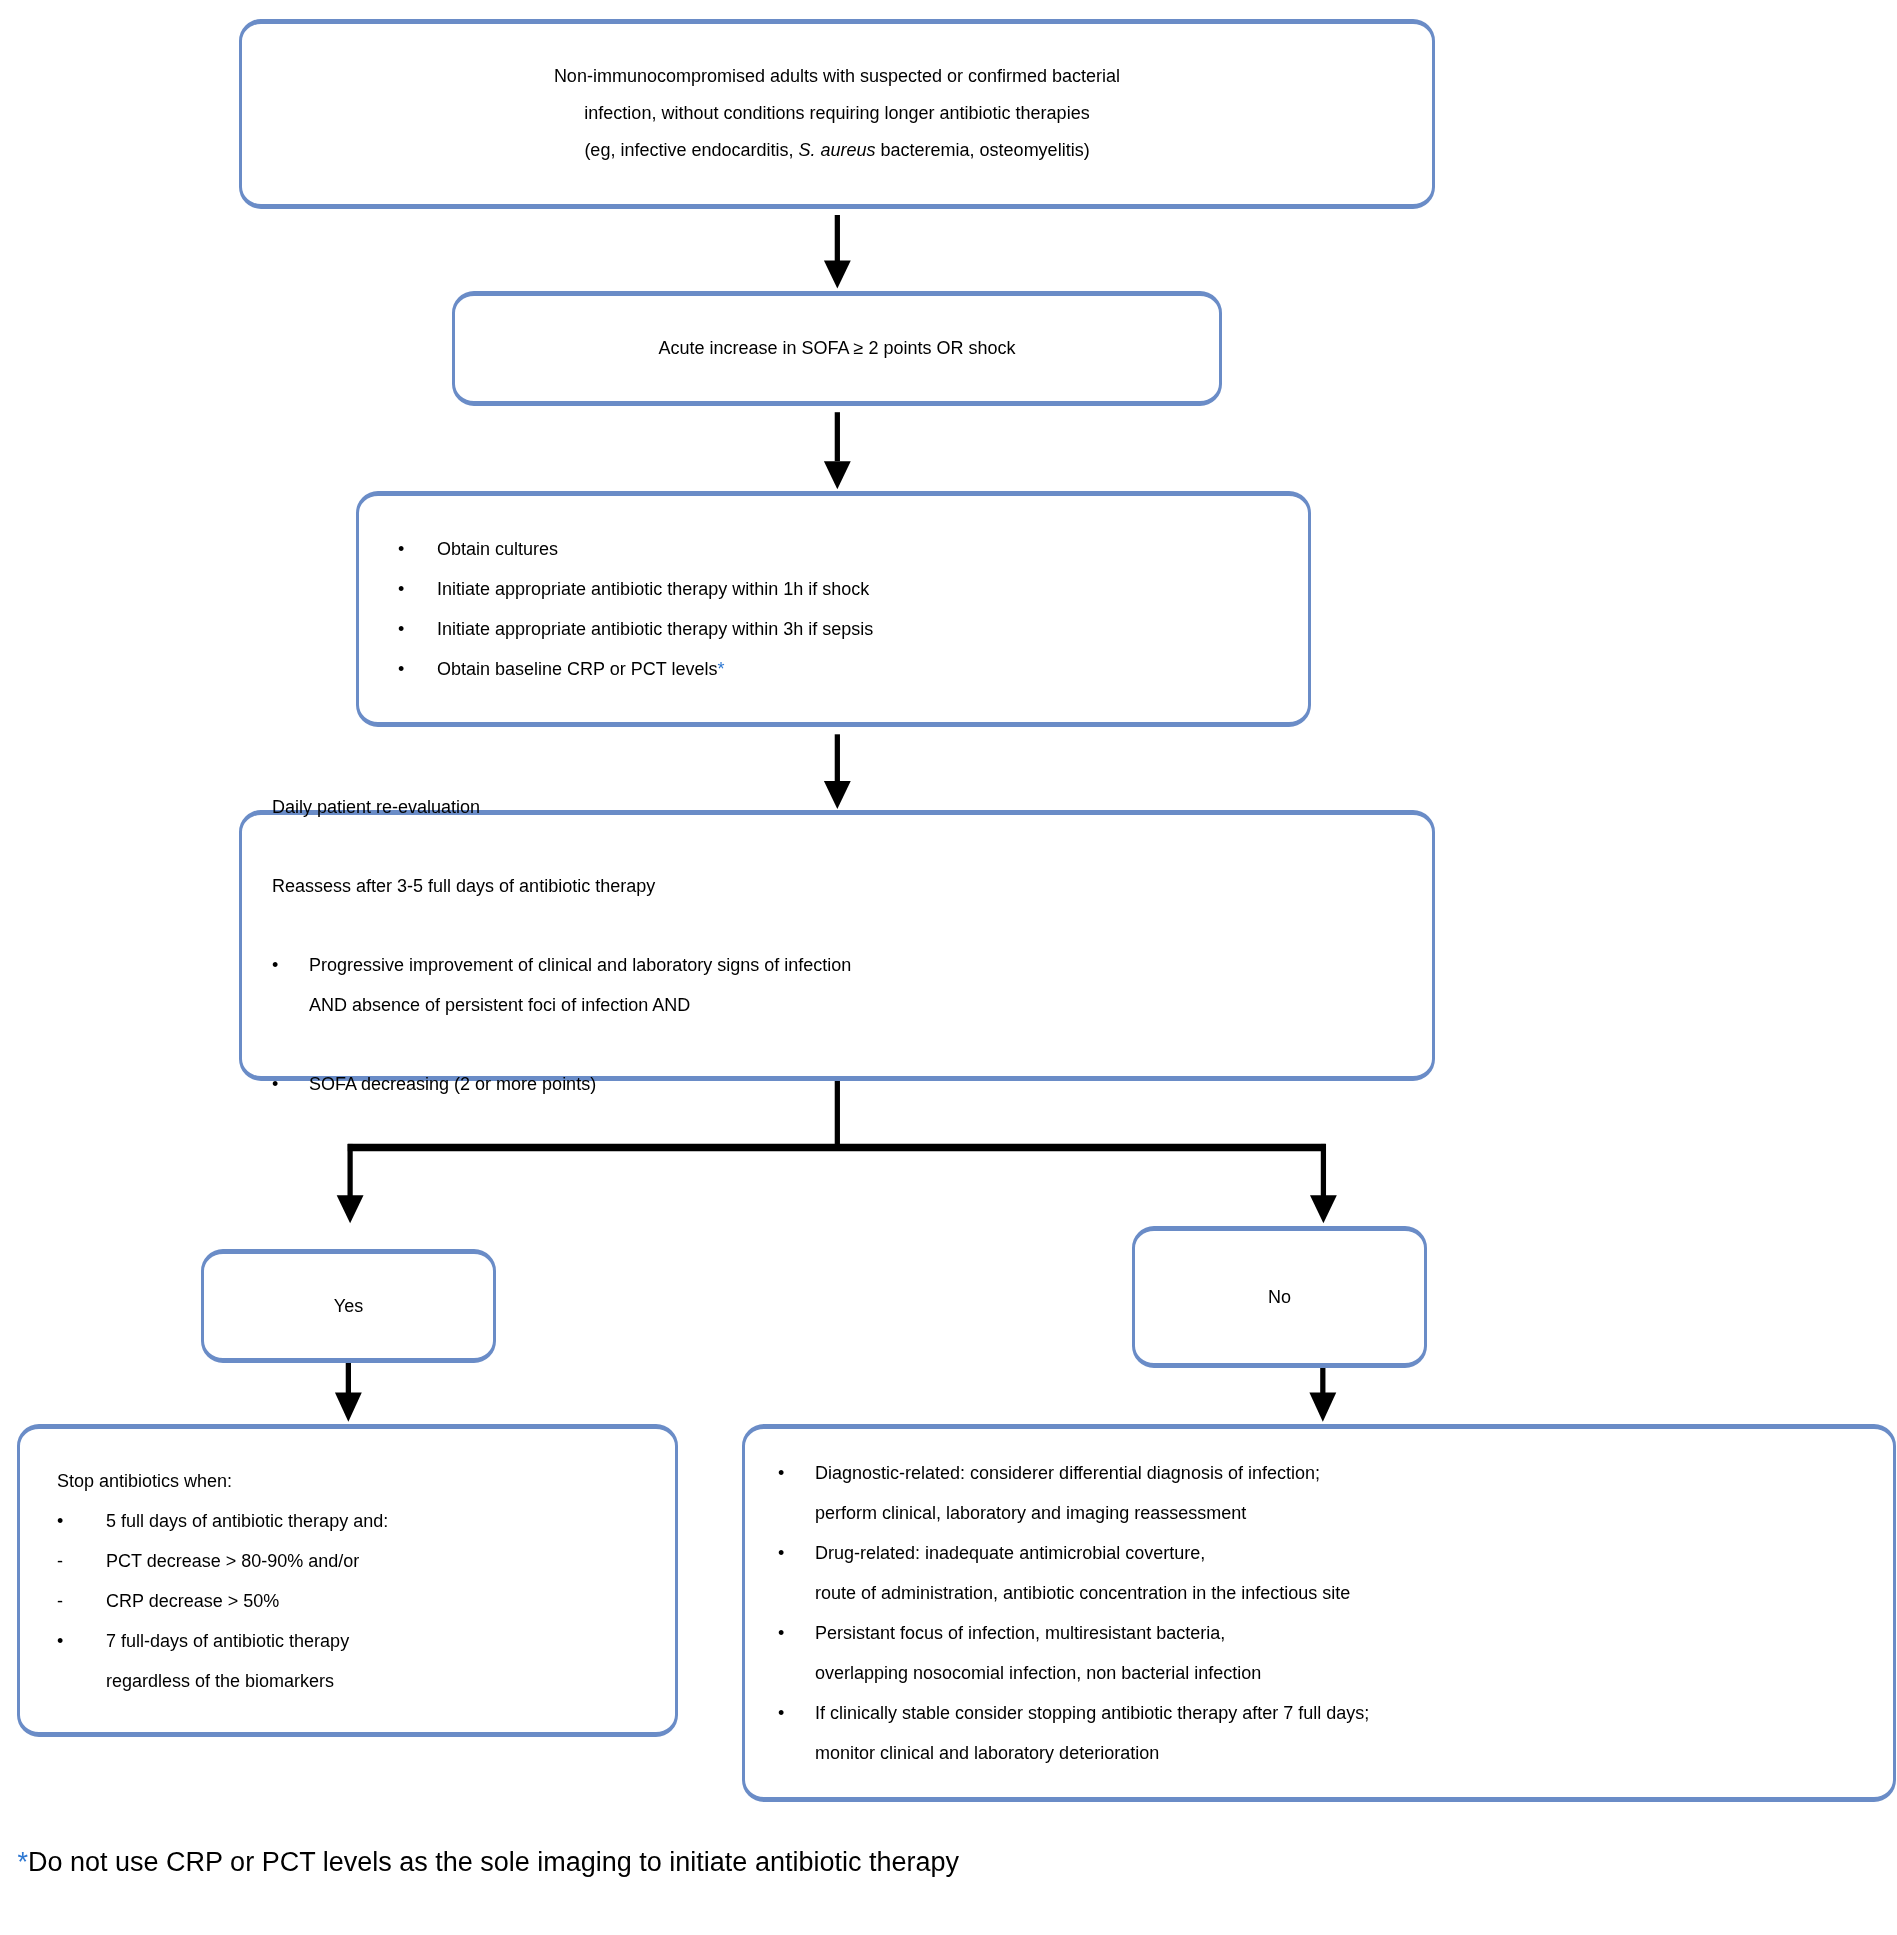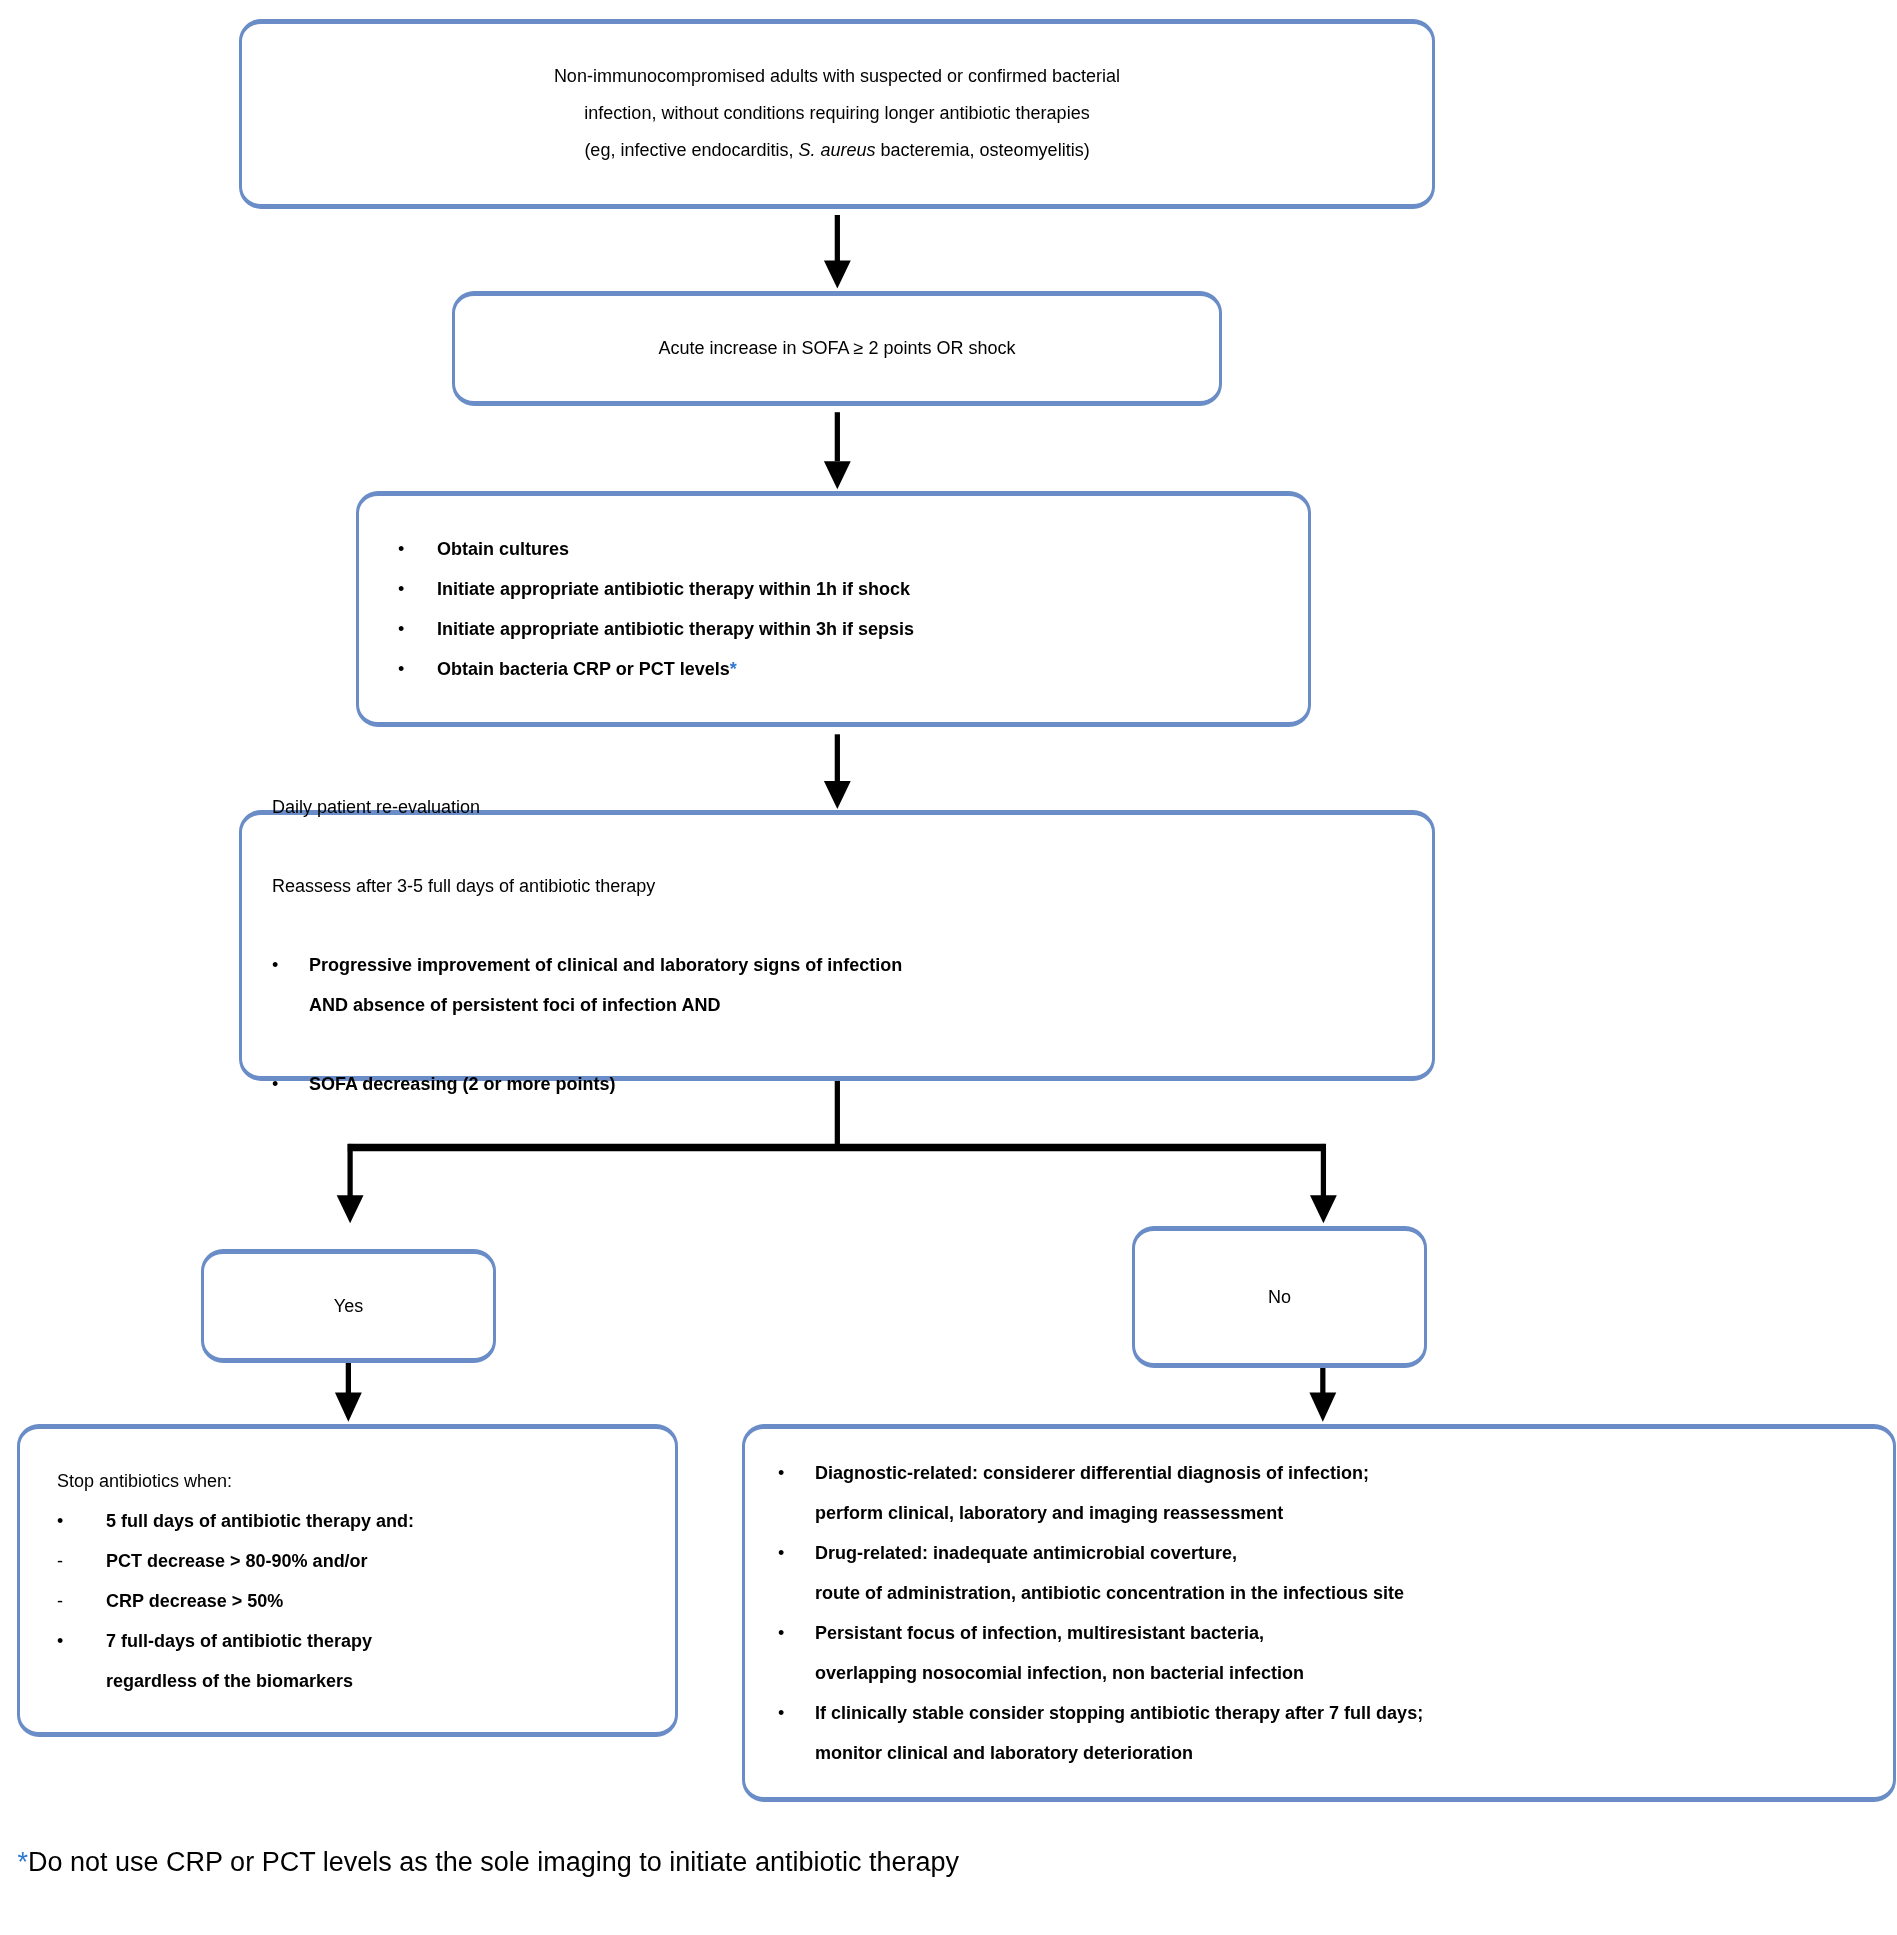--- a/index.html
+++ b/index.html
@@ -23,21 +23,21 @@
     display: flex;
     flex-direction: column;
     justify-content: center;
     font-size: 18px;
     line-height: 39px;
   }
   .box.centered { align-items: center; text-align: center; }
   .line { display: block; }
   .item { display: flex; align-items: flex-start; }
   .marker { flex: none; display: block; }
-  .itext { display: block; font-weight: bold; }
+  .itext { display: block; }
   .italic { font-style: italic; }
   .accent { color: #2e78d2; }
   #connectors {
     position: absolute;
     left: 0; top: 0;
     width: 1897px; height: 1936px;
     pointer-events: none;
   }
   #footnote {
     position: absolute;
@@ -114,21 +114,21 @@
     <div class="item">
       <span class="marker">•</span>
       <span class="itext">Initiate appropriate antibiotic therapy within 1h if shock</span>
     </div>
     <div class="item">
       <span class="marker">•</span>
       <span class="itext">Initiate appropriate antibiotic therapy within 3h if sepsis</span>
     </div>
     <div class="item">
       <span class="marker">•</span>
-      <span class="itext"><span>Obtain bacteria CRP or PCT levels</span><span class="accent">*</span></span>
+      <span class="itext"><span>Obtain baseline CRP or PCT levels</span><span class="accent">*</span></span>
     </div>
   </div>
 
   <div class="box" id="box-reeval">
     <span class="line">Daily patient re-evaluation</span>
     <span class="line">Reassess after 3-5 full days of antibiotic therapy</span>
     <div class="item">
       <span class="marker">•</span>
       <span class="itext">
         <span class="line">Progressive improvement of clinical and laboratory signs of infection</span>

